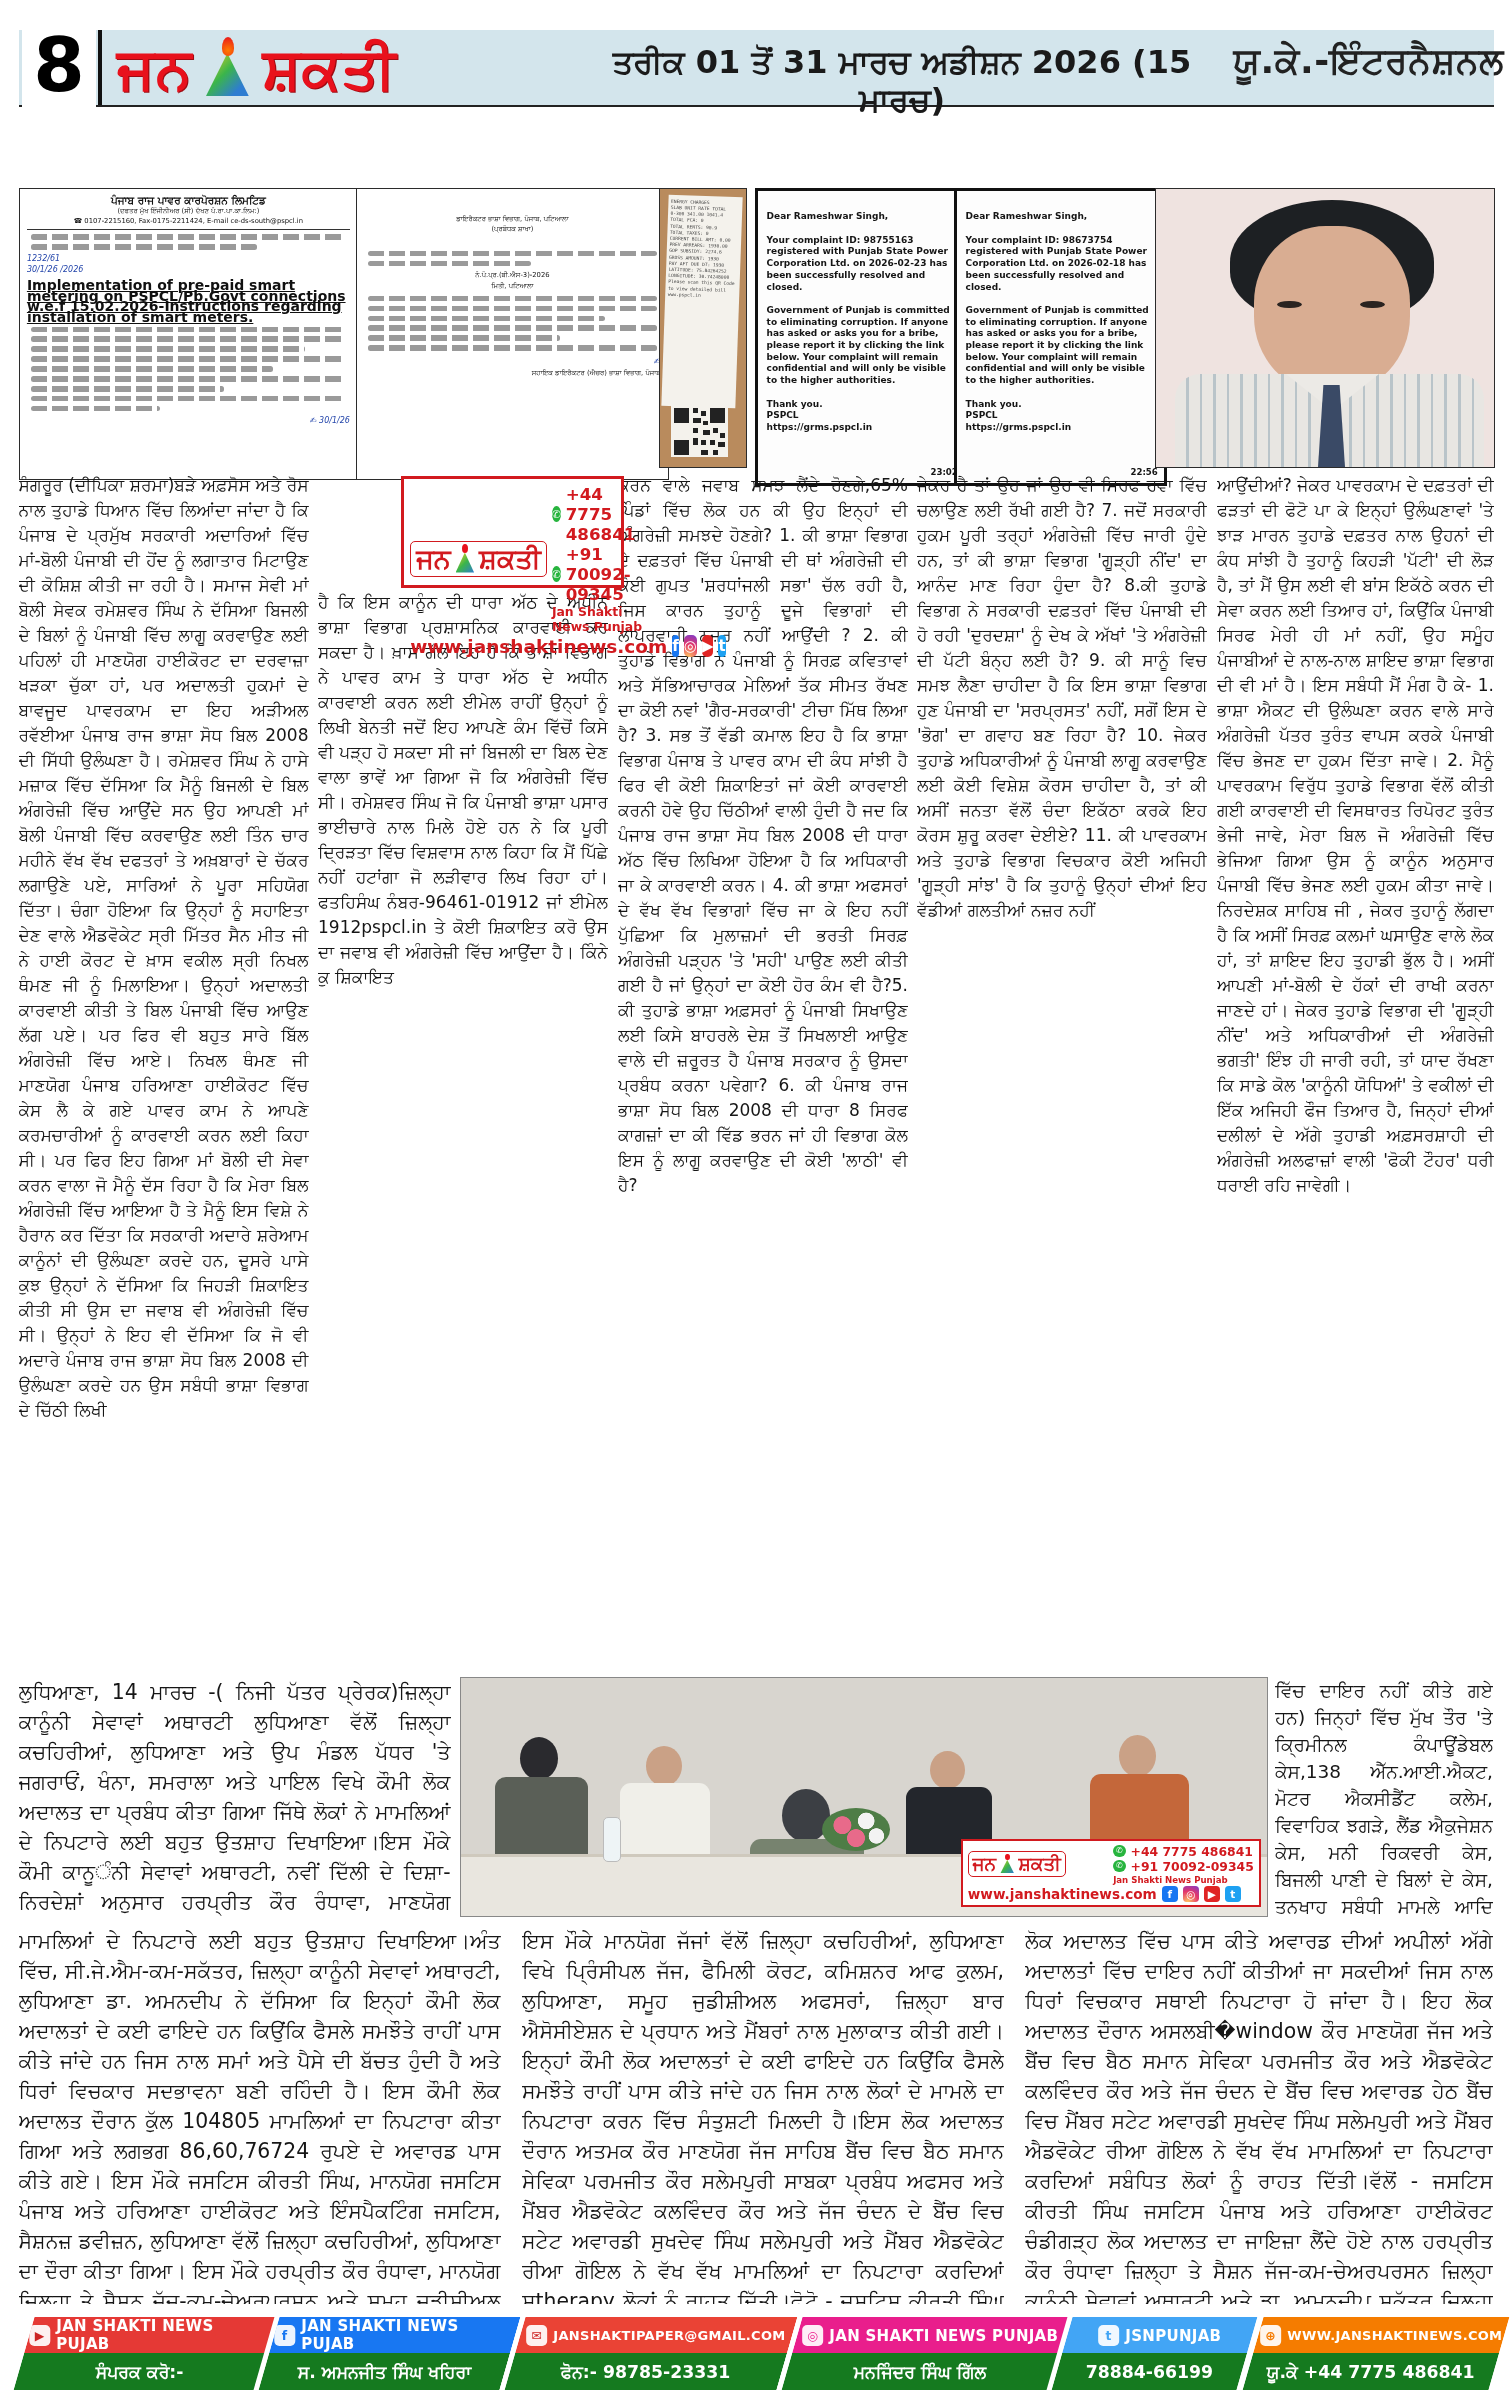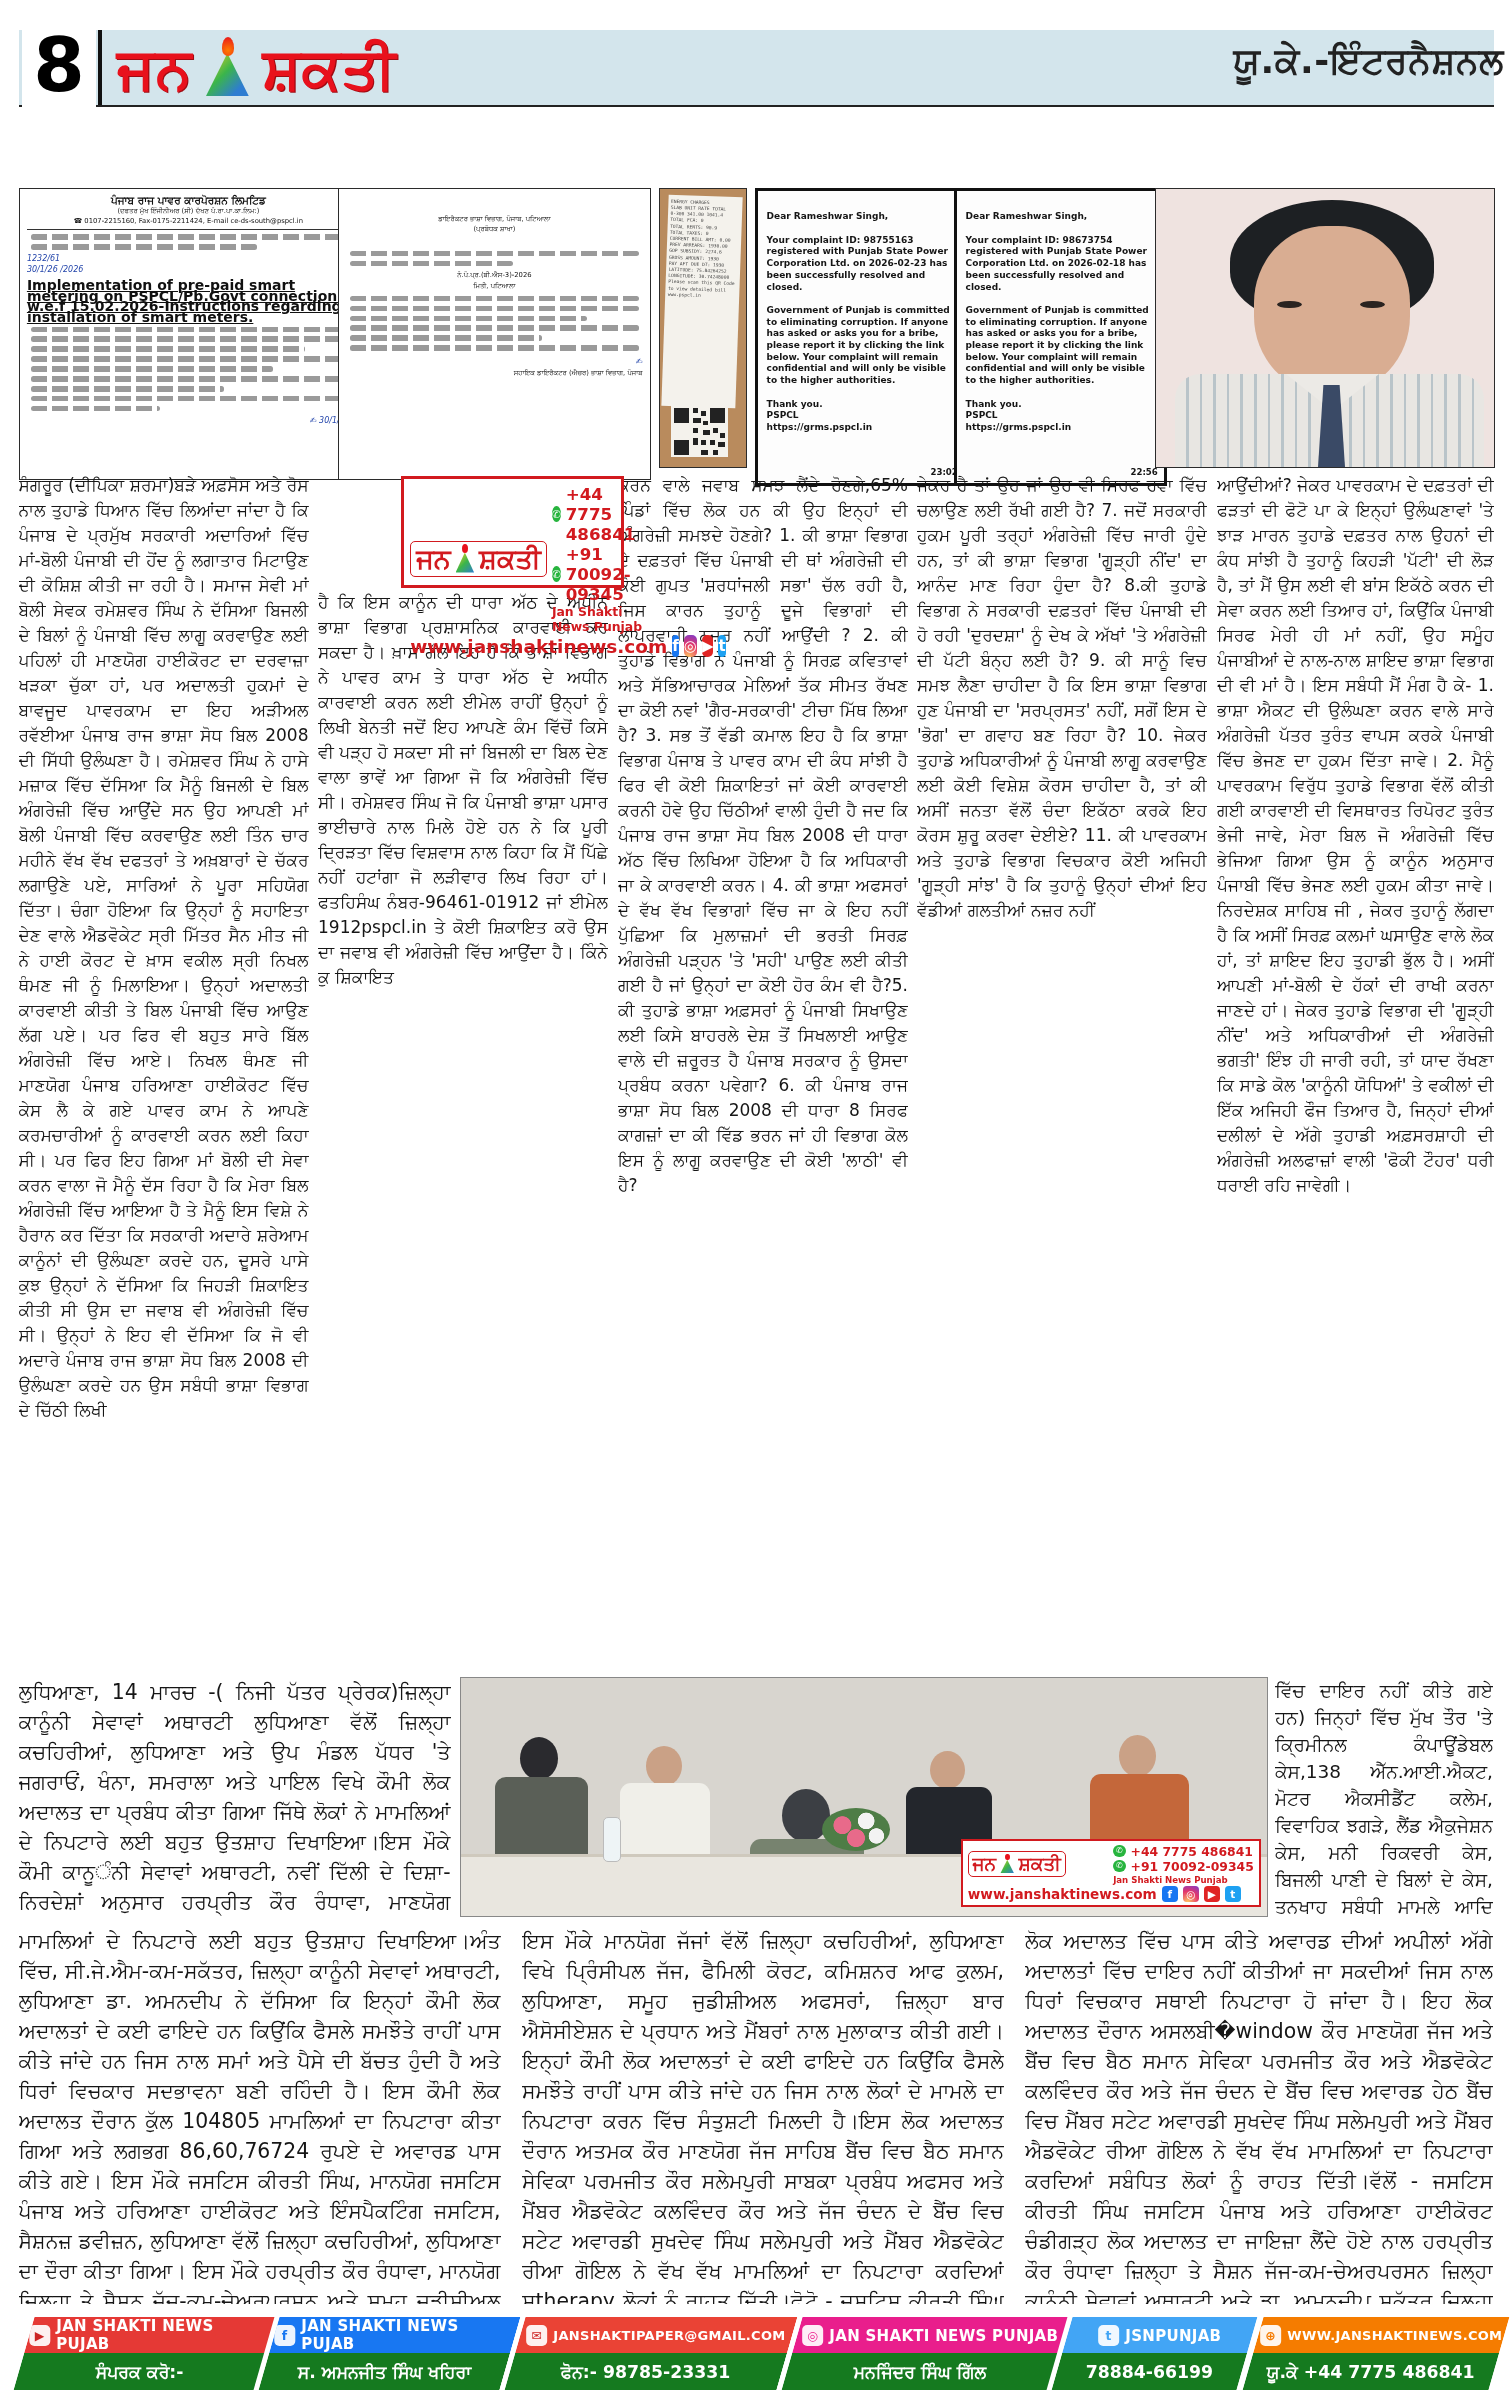--- a/index.html
+++ b/index.html
@@ -114,20 +114,21 @@
   <div class="abs pagenum">8</div>
   <div class="abs hdr-bar"></div>
   <div class="abs masthead">
     <span class="mast-word">ਜਨ</span>
     <span class="emblem">
         <span class="base"></span>
         <span class="flame"></span>
       </span>
     <span class="mast-word">ਸ਼ਕਤੀ</span>
   </div>
+  <div class="abs hdr-date">ਤਰੀਕ 01 ਤੋਂ  31 ਮਾਰਚ ਅਡੀਸ਼ਨ 2026 (15 ਮਾਰਚ)</div>
   <div class="abs hdr-edition">ਯੂ.ਕੇ.-ਇੰਟਰਨੈਸ਼ਨਲ</div>
 
 
   <div class="abs imgrow-box letter" style="left:18.5px;width:323px;">
     <div class="lh1">ਪੰਜਾਬ ਰਾਜ ਪਾਵਰ ਕਾਰਪੋਰਸ਼ਨ ਲਿਮਟਿਡ</div>
     <div class="lh2">(ਦਫਤਰ ਮੁੱਖ ਇੰਜੀਨੀਅਰ (ਸੀ) ਦੱਖਣ ਪੰ.ਰਾ.ਪਾ.ਕਾ.ਲਿਮ:)</div>
     <div class="lh3">☎ 0107-2215160, Fax-0175-2211424, E-mail ce-ds-south@pspcl.in</div>
     <div class="squig"></div>
       <div class="squig" style="width:70%"></div>
     <div class="hand">1232/61</div>
@@ -138,21 +139,21 @@
       <div class="squig" style="width:85%"></div>
     <div class="squig"></div>
       <div class="squig" style="width:75%"></div>
       <div class="squig"></div>
     <div class="squig" style="width:60%"></div>
       <div class="squig"></div>
       <div class="squig" style="width:40%"></div>
     <div class="hand" style="text-align:right;margin-top:3.7px;">✍ 30/1/26</div>
   </div>
 
-  <div class="abs imgrow-box letter" style="left:338px;width:296px;">
+  <div class="abs imgrow-box letter" style="left:356px;width:296px;">
     <div style="height:18.5px"></div>
     <div class="lh2">ਡਾਇਰੈਕਟਰ ਭਾਸ਼ਾ ਵਿਭਾਗ, ਪੰਜਾਬ, ਪਟਿਆਲਾ</div>
     <div class="lh2">(ਪ੍ਰਬੰਧਕ ਸ਼ਾਖਾ)</div>
     <div class="squig" style="margin-top:16px"></div>
       <div class="squig" style="width:55%"></div>
     <div class="lh2">ਨੰ.ਪੰ.ਪ੍ਰ.(ਬੀ.ਐਸ-3)-2026</div>
     <div class="lh2">ਮਿਤੀ, ਪਟਿਆਲਾ</div>
     <div class="squig"></div>
       <div class="squig"></div>
       <div class="squig" style="width:80%"></div>

